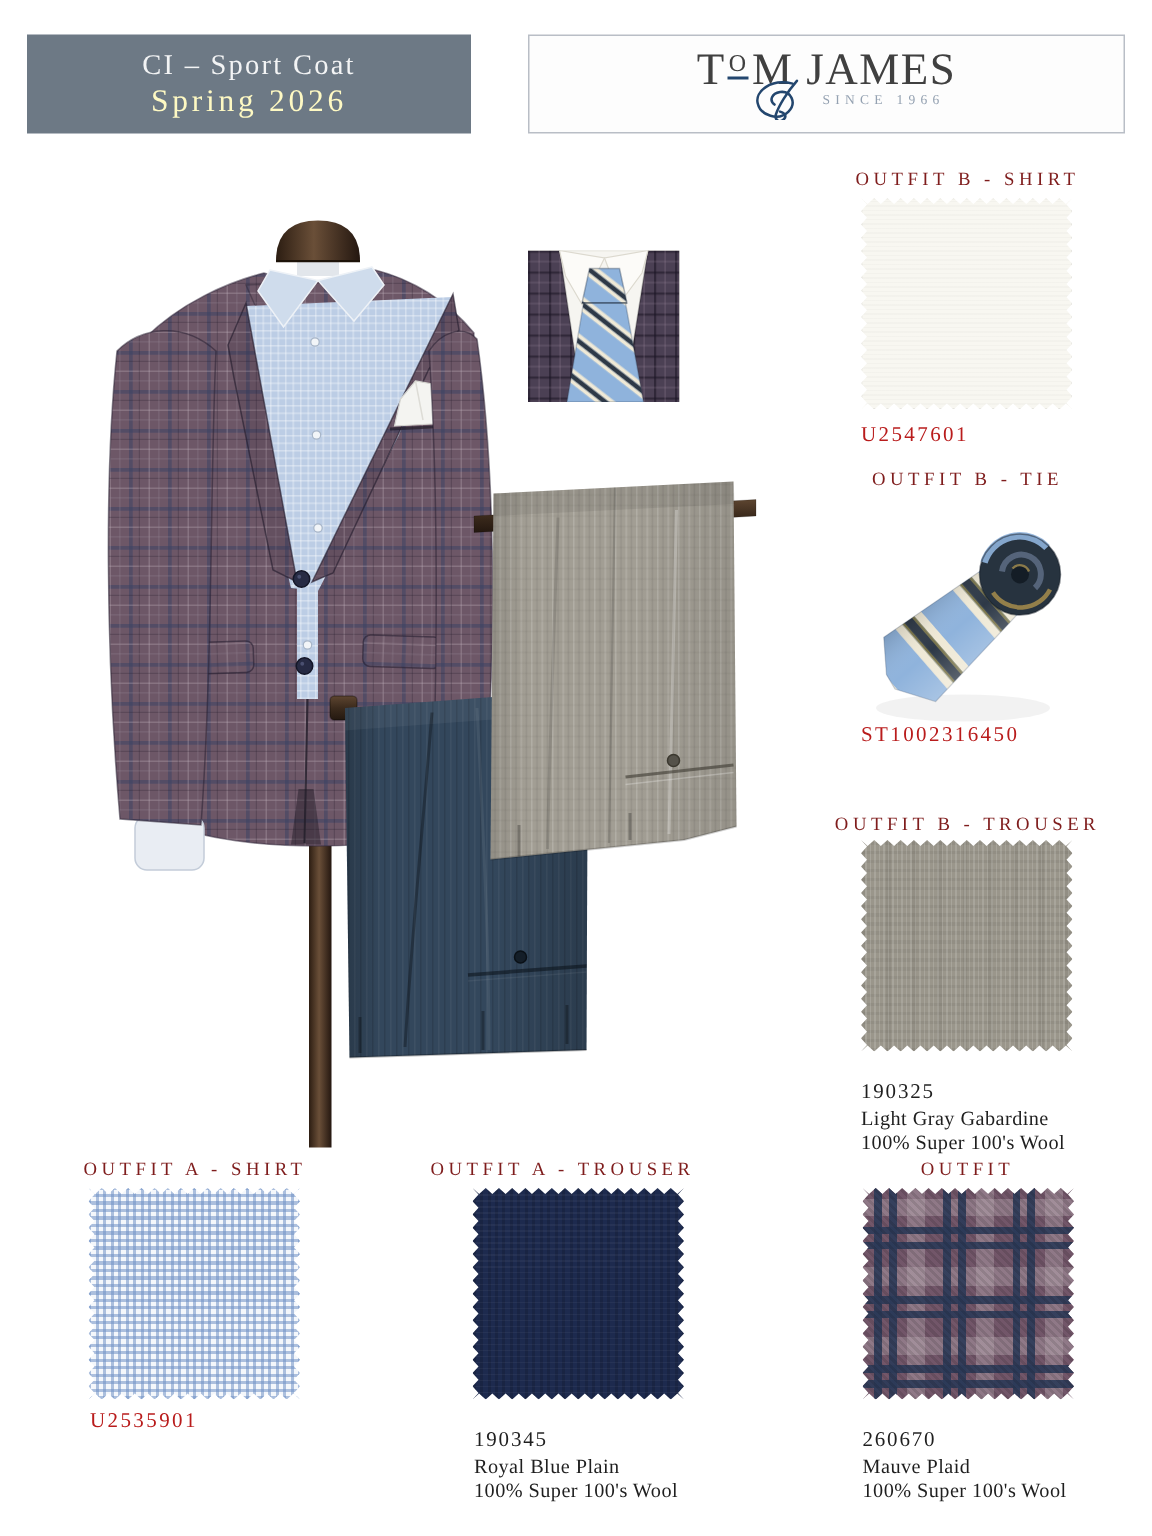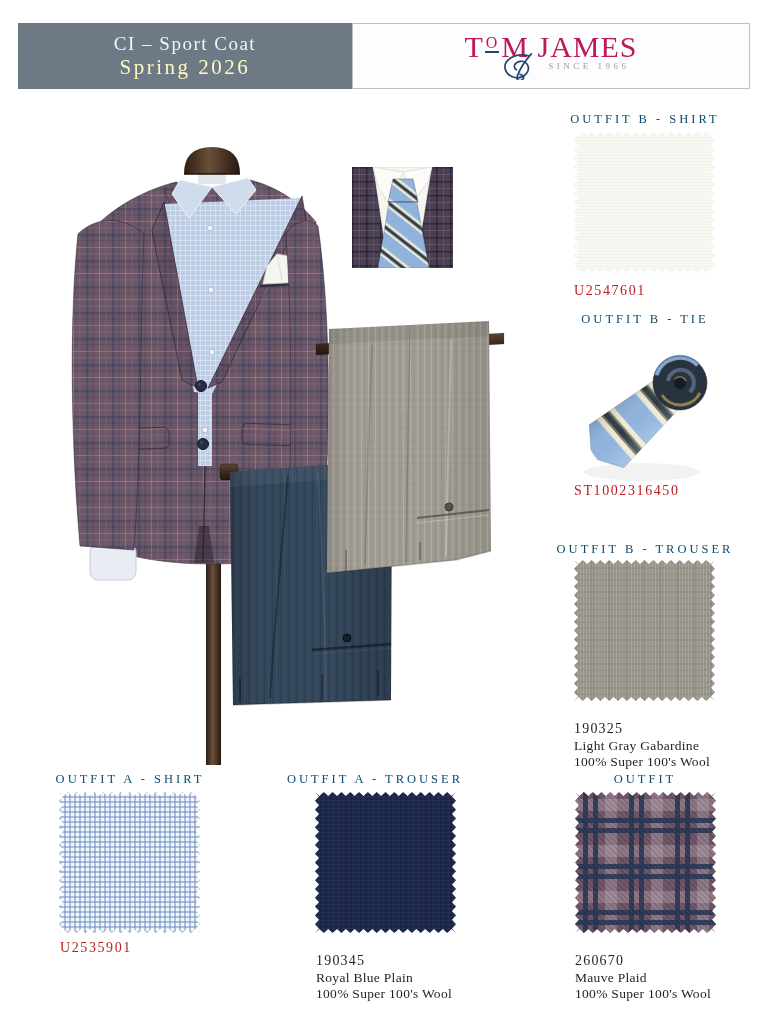--- a/index.html
+++ b/index.html
@@ -1,35 +1,35 @@
 <!DOCTYPE html>
 <html><head>
 <meta charset="utf-8">
 <style>
   html,body{margin:0;padding:0;background:#ffffff;}
   .page{position:relative;width:768px;height:1024px;background:#ffffff;overflow:hidden;
         font-family:"Liberation Serif", serif;color:#222;}
 
   
-  .hdr-left{position:absolute;left:18px;top:23px;width:334px;height:66px;background:#6d7985;
+  .hdr-left{position:absolute;left:18px;top:23px;width:296px;height:66px;background:#6d7985;
             display:flex;flex-direction:column;justify-content:center;align-items:center;}
   .hdr-line1{color:#f3f4f5;font-size:19px;letter-spacing:1.5px;line-height:22px;}
   .hdr-line2{color:#fef9c3;font-size:21px;letter-spacing:2.5px;line-height:24px;}
   .hdr-right{position:absolute;left:352px;top:23px;width:398px;height:66px;background:#fdfdfd;
              border:1px solid #b9bec6;box-sizing:border-box;display:flex;flex-direction:column;
              justify-content:center;align-items:center;}
-  .brand-name{color:#be185d;font-size:30px;letter-spacing:1px;line-height:28px;white-space:nowrap;}
+  .brand-name{color:#404040;font-size:30px;letter-spacing:1px;line-height:28px;white-space:nowrap;}
   .brand-name .o{font-size:16px;vertical-align:9px;border-bottom:2px solid #23466e;line-height:1;
                  padding:0 1px;margin:0 2px 0 1px;display:inline-block;}
   .brand-sub{display:flex;align-items:center;gap:8px;margin-top:-9px;margin-left:30px;}
   .brand-tag{font-size:9px;letter-spacing:3.5px;color:#94a1b1;}
 
   
   .sec-label{position:absolute;width:220px;text-align:center;font-size:12.5px;letter-spacing:3px;
-             color:#0c4a6e;white-space:nowrap;font-family:Liberation Serif, serif;}
+             color:#7f1d1d;white-space:nowrap;font-family:Liberation Serif, serif;}
   .code{position:absolute;font-size:14px;letter-spacing:1.6px;color:#b91c1c;}
   .desc{position:absolute;font-size:13.5px;line-height:16.5px;color:#1f1f1f;letter-spacing:.3px;}
   .desc .code-line{font-size:14px;letter-spacing:1.2px;margin-top:12px;}
 
   
   .swatch{position:absolute;width:141px;height:141px;}
   .fab-white{background-color:#f8f7f1;
     background-image:repeating-linear-gradient(0deg,rgba(0,0,0,.02) 0 1px,transparent 1px 3px);
     box-shadow:inset 0 0 0 1px rgba(0,0,0,.05);}
   .fab-gingham{background-color:#f4f7fb;

